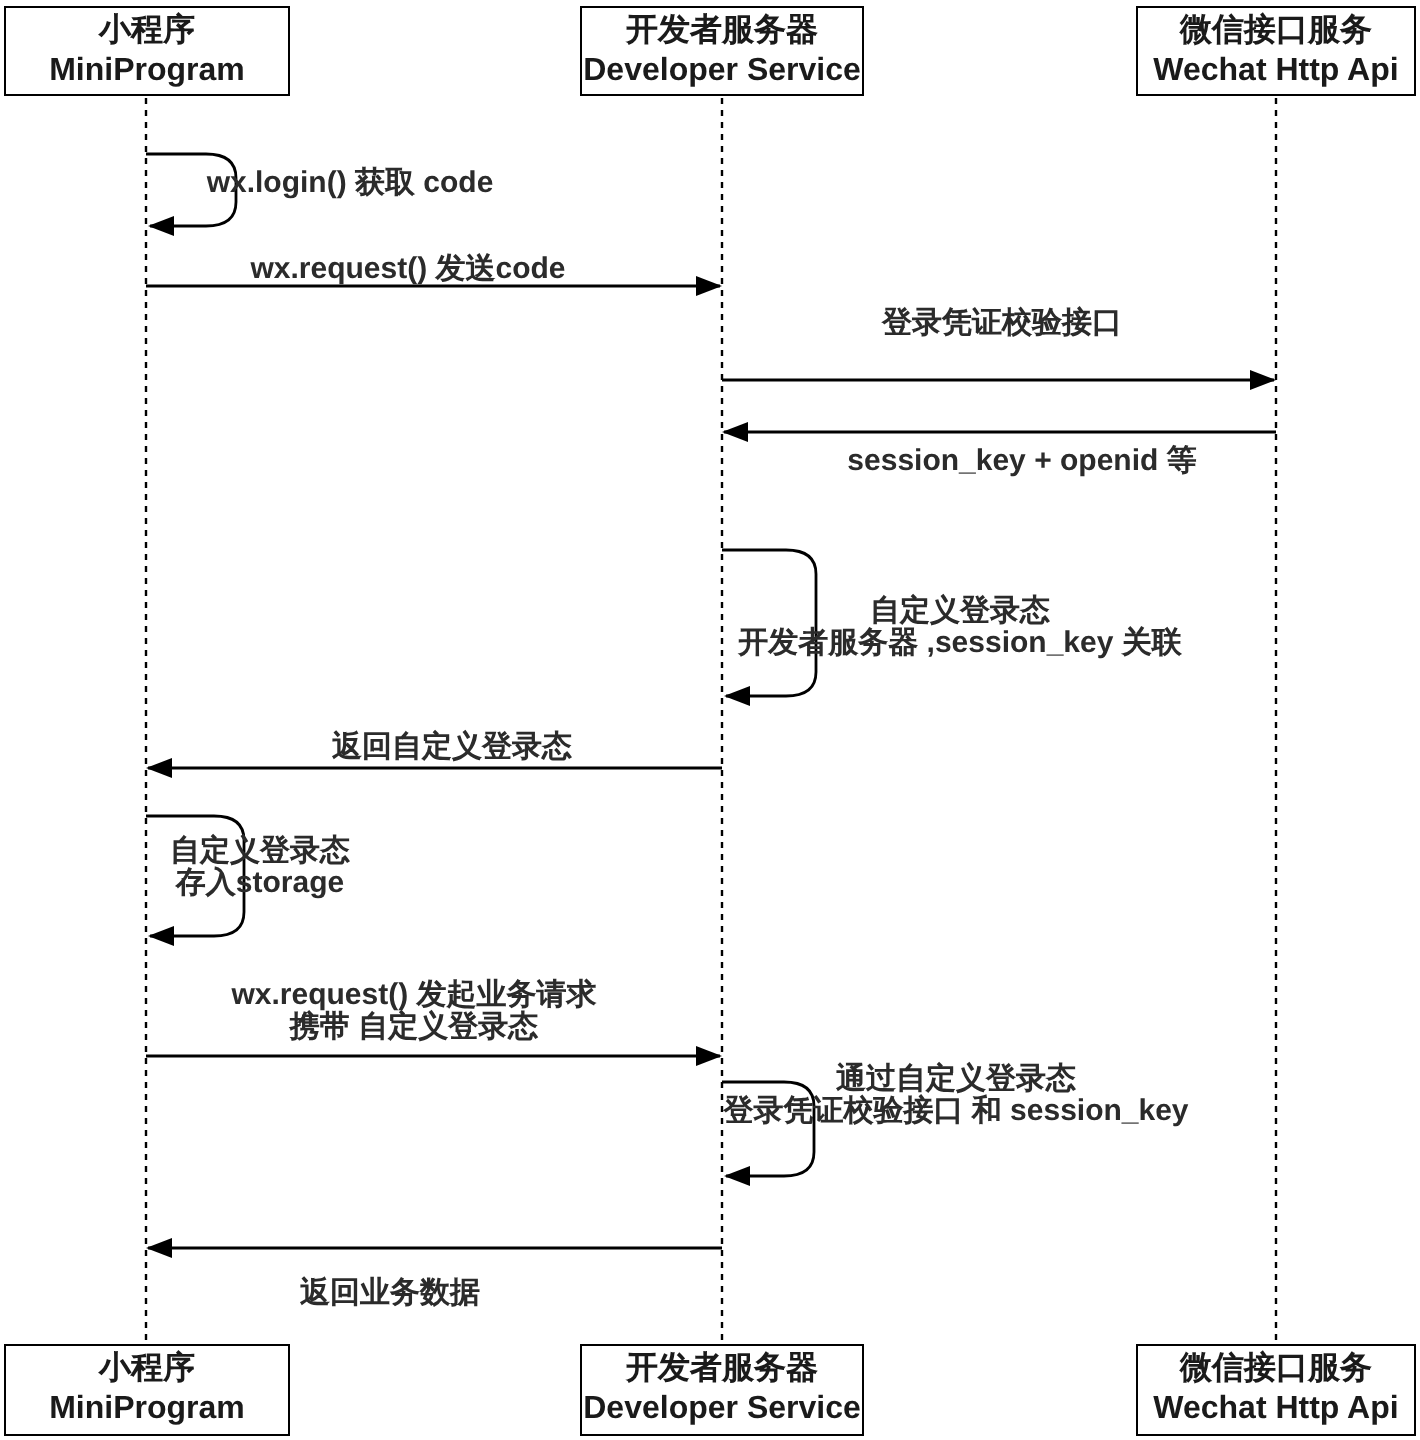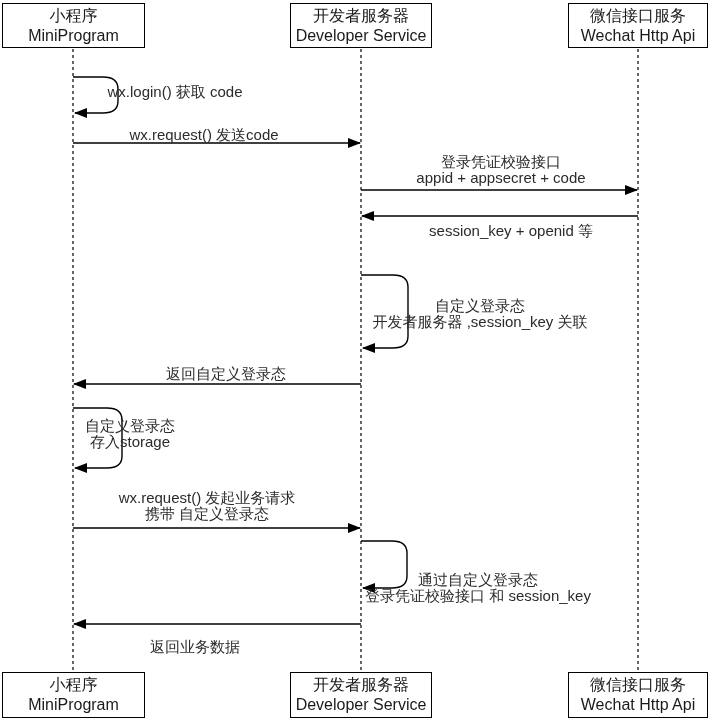--- a/index.html
+++ b/index.html
@@ -7,20 +7,21 @@
     padding: 0;
     background: #ffffff;
     font-family: "Liberation Sans", "DejaVu Sans", sans-serif;
   }
   .stage {
     position: relative;
     width: 710px;
     height: 720px;
     background: #ffffff;
     overflow: hidden;
+    font-weight: bold;
   }
   .lines-layer {
     position: absolute;
     left: 0; top: 0;
     width: 710px; height: 720px;
   }
   .lifeline {
     stroke: #000000;
     stroke-width: 1.2;
     stroke-dasharray: 3,3;
@@ -122,21 +123,20 @@
   <div class="msg-label" style="left:204px; top:127px;">
     <div>wx.request() 发送code</div>
   </div>
 
   <div class="msg-label" style="left:175px; top:84px;">
     <div>wx.login() 获取 code</div>
   </div>
 
   <div class="msg-label" style="left:501px; top:154px;">
     <div>登录凭证校验接口</div>
-    <div>appid + appsecret + code</div>
   </div>
 
   <div class="msg-label" style="left:501px; top:223px;margin-left:10px;">
     <div>session_key + openid 等</div>
   </div>
 
   <div class="msg-label" style="left:480px; top:298px;">
     <div>自定义登录态</div>
     <div>开发者服务器 ,session_key 关联</div>
   </div>
@@ -148,21 +148,21 @@
   <div class="msg-label" style="left:130px; top:418px;">
     <div>自定义登录态</div>
     <div>存入storage</div>
   </div>
 
   <div class="msg-label" style="left:207px; top:490px;">
     <div>wx.request() 发起业务请求</div>
     <div>携带 自定义登录态</div>
   </div>
 
-  <div class="msg-label" style="left:478px; top:572px;text-align:center;">
+  <div class="msg-label" style="left:478px; top:532px;text-align:center;">
     <div>通过自定义登录态</div>
     <div>登录凭证校验接口 和 session_key</div>
   </div>
 
   <div class="msg-label" style="left:195px; top:607px;margin-top:32px;">
     <div>返回业务数据</div>
   </div>
 
 </div>
 

